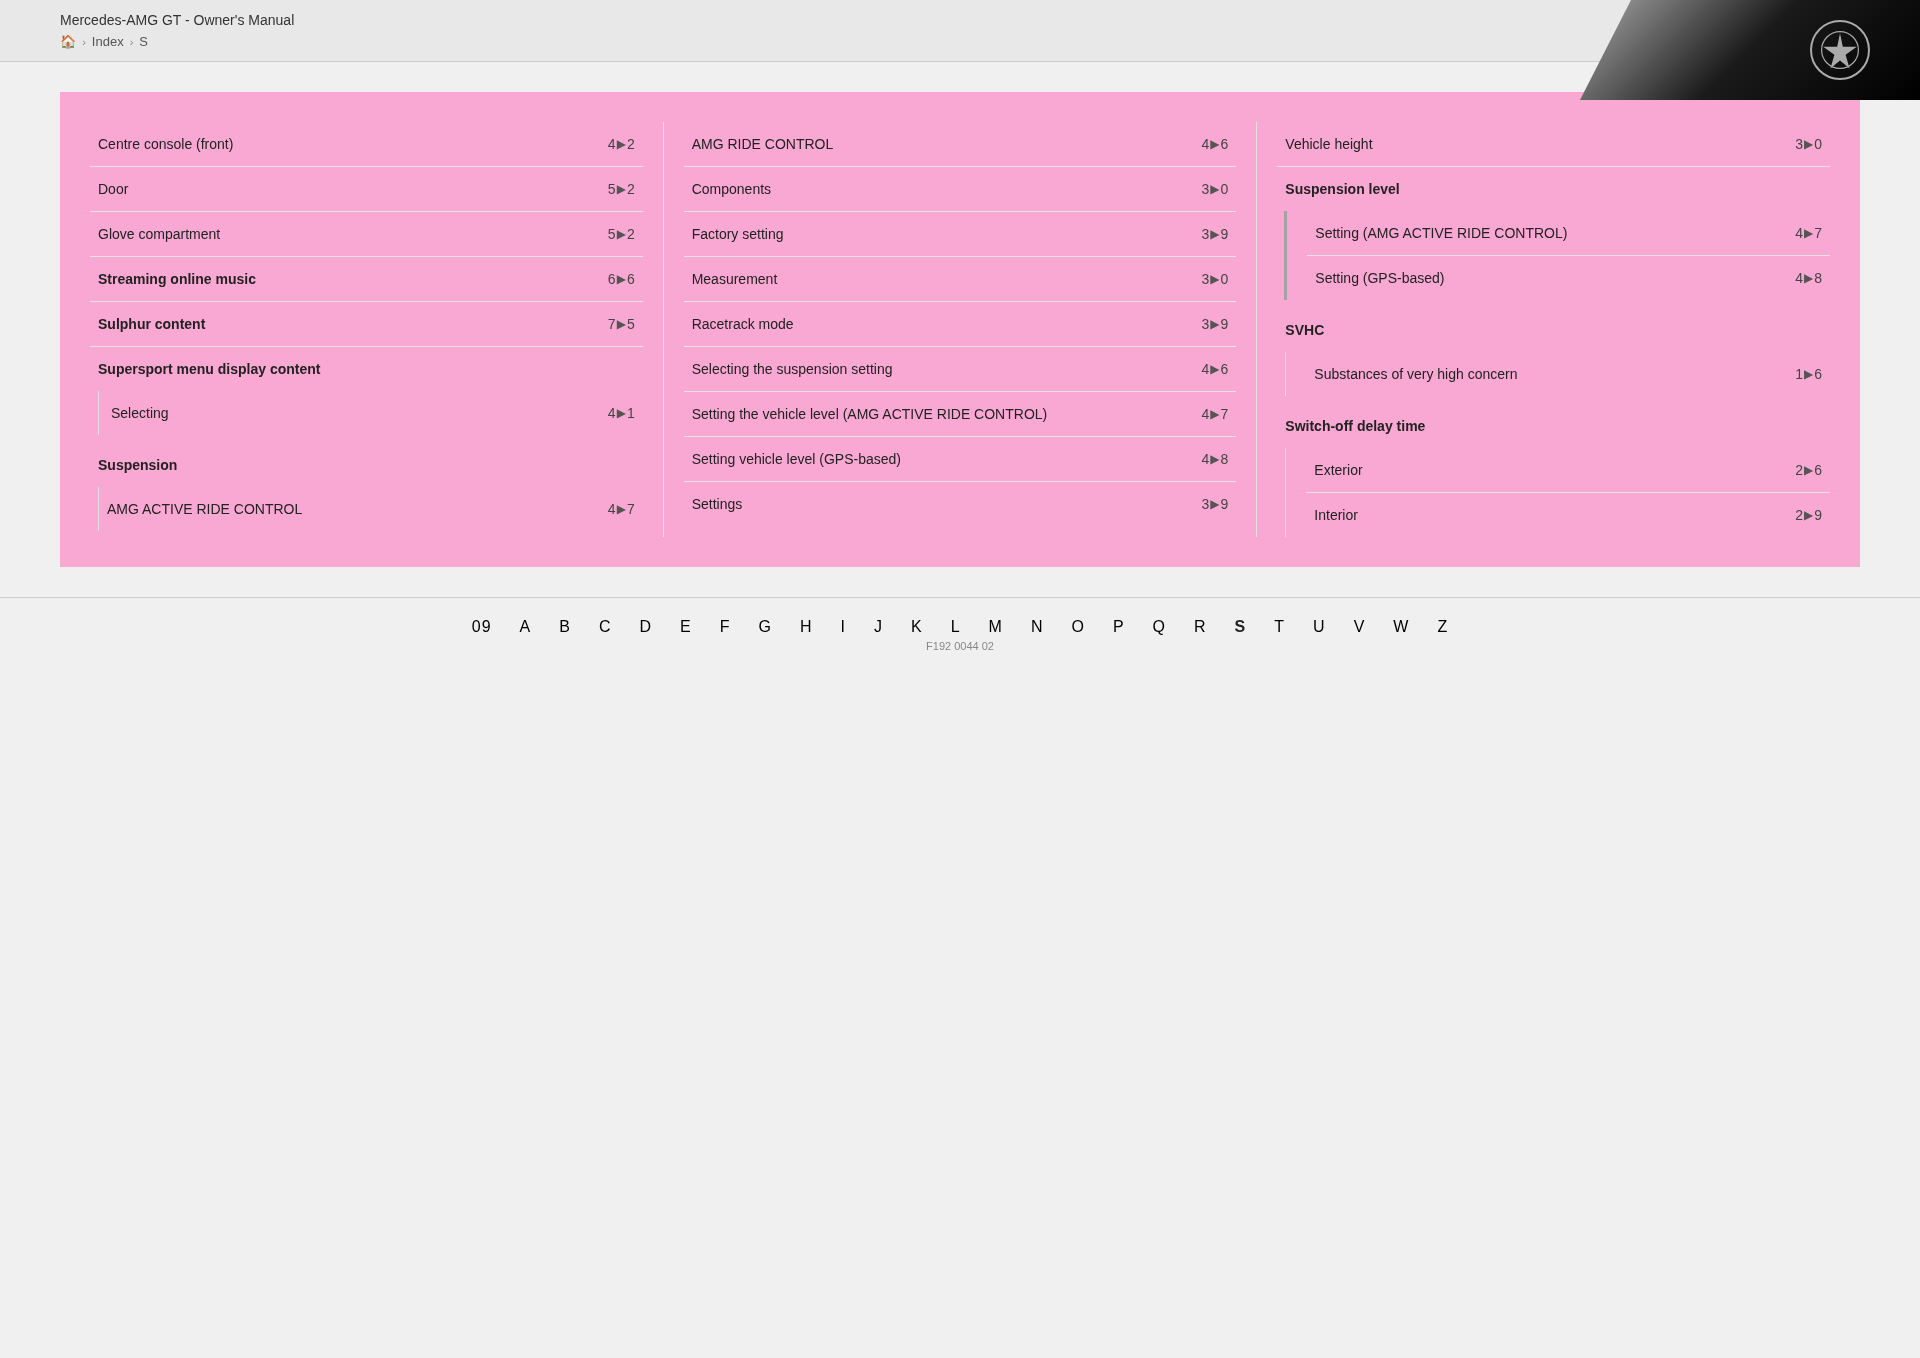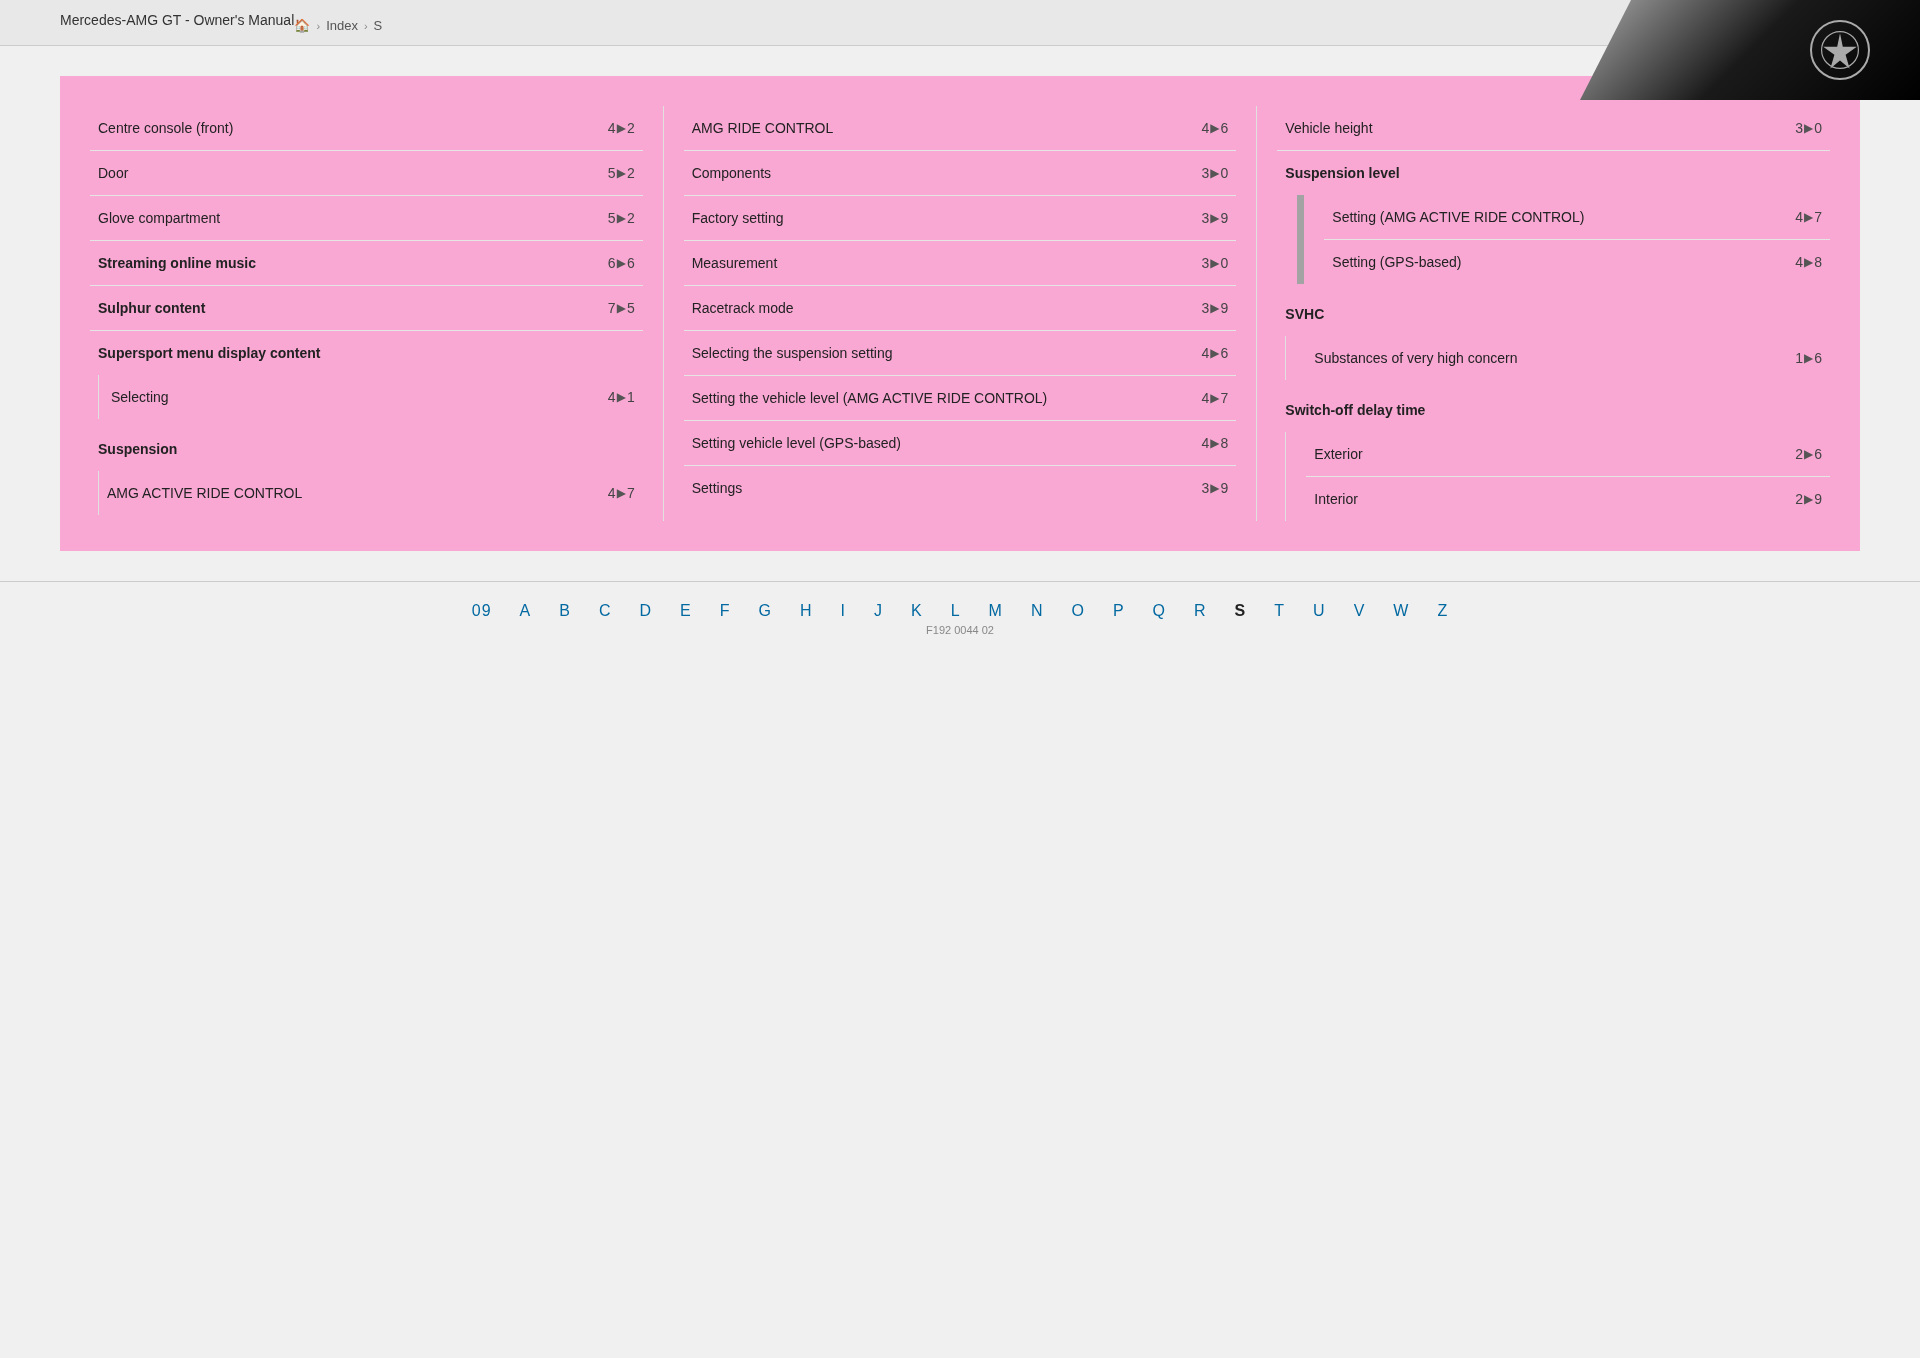--- a/index.html
+++ b/index.html
@@ -15,21 +15,21 @@
     
     .header {
       background: #e8e8e8;
       padding: 12px 60px;
       display: flex;
       align-items: center;
       justify-content: space-between;
       border-bottom: 1px solid #ccc;
       position: relative;
     }
-    .header-left { display: flex; flex-direction: row; }
+    .header-left { display: flex; flex-direction: column; }
     .header-title { font-size: 14px; color: #333; font-weight: normal; }
     .breadcrumb { display: flex; align-items: center; gap: 6px; margin-top: 6px; font-size: 13px; color: #555; }
     .breadcrumb-sep { color: #888; font-size: 11px; }
     .header-logo-area {
       position: absolute;
       right: 0; top: 0;
       width: 340px; height: 100px;
       background: linear-gradient(135deg, #aaa 0%, #1a1a1a 50%, #000 100%);
       clip-path: polygon(15% 0%, 100% 0%, 100% 100%, 0% 100%);
       display: flex; align-items: center; justify-content: flex-end;
@@ -83,21 +83,21 @@
       border-top: 1px solid #ccc;
       padding: 16px 60px;
       display: flex;
       align-items: center;
       justify-content: center;
       gap: 0;
       position: relative;
     }
     .bottom-nav-item {
       font-size: 16px;
-      color: #0369a1;
+      color: #000000;
       padding: 4px 14px;
       cursor: pointer;
       letter-spacing: 1px;
     }
     .bottom-nav-item.active {
       color: #222;
       font-weight: bold;
     }
     .bottom-nav-caption {
       position: absolute;
@@ -240,21 +240,21 @@
   <div class="col">
 
     <div class="index-item">
       <span class="index-item-label">Vehicle height</span>
       <span class="page-ref">3<span class="arrow-right">▶</span>0</span>
     </div>
 
     <div class="index-item" style="border-bottom:none;">
       <span class="index-item-label bold">Suspension level</span>
     </div>
-    <div style="padding-left:20px; border-left:7px solid #a3a3a3; margin-left:20px;">
+    <div style="padding-left:20px; border-left:3px solid #a3a3a3; margin-left:7px;">
       <div class="index-item">
         <span class="index-item-label">Setting (AMG ACTIVE RIDE CONTROL)</span>
         <span class="page-ref">4<span class="arrow-right">▶</span>7</span>
       </div>
       <div class="index-item">
         <span class="index-item-label">Setting (GPS-based)</span>
         <span class="page-ref">4<span class="arrow-right">▶</span>8</span>
       </div>
     </div>
 

